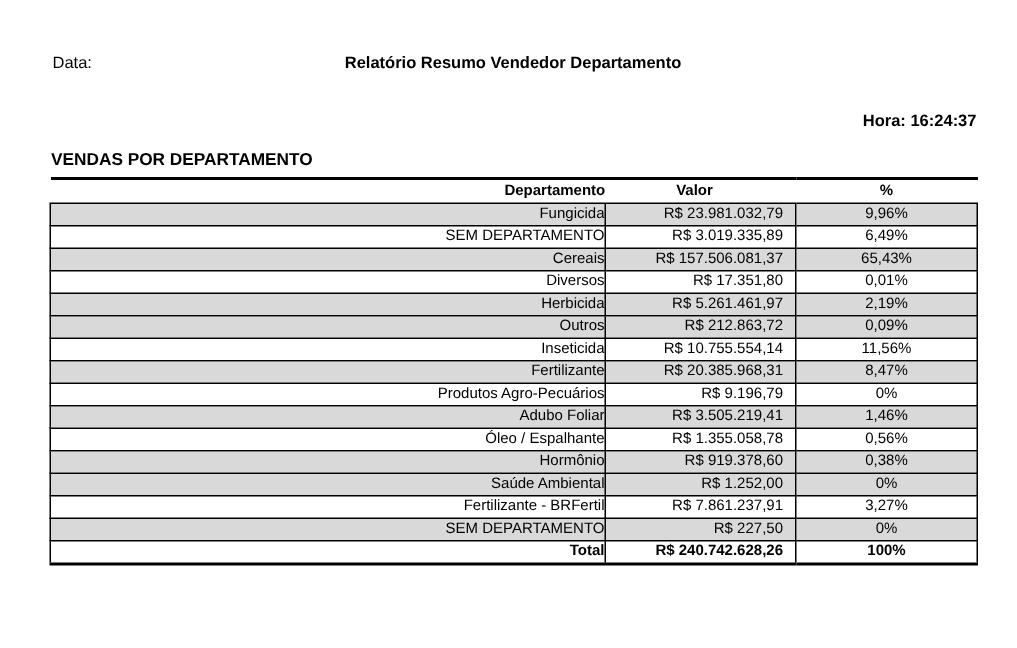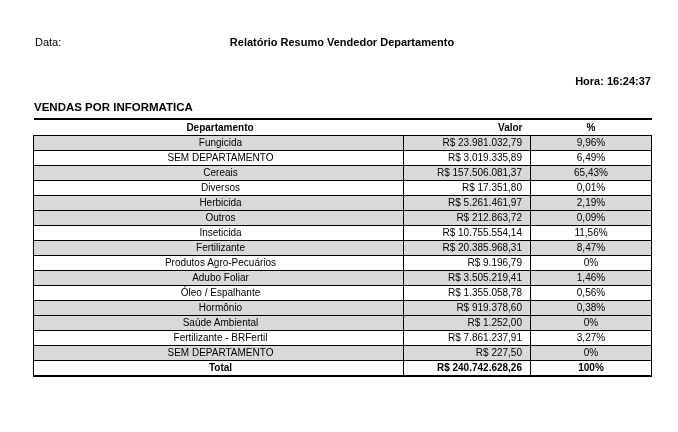--- a/index.html
+++ b/index.html
@@ -31,33 +31,33 @@
     font-size: 10px;
   }
   .report-table thead th {
     border-top: 2px solid #000;
     border-bottom: 1px solid #000;
     font-weight: bold;
     height: 16px;
     padding: 0;
     font-size: 10px;
   }
-  .report-table th.col-dept  { text-align: center;  padding-left: 3px; }
-  .report-table th.col-valor { text-align: right; padding-right: 8px; margin-top: 45px; }
+  .report-table th.col-dept  { text-align: right;  padding-left: 3px; }
+  .report-table th.col-valor { padding-right: 8px; margin-top: 45px; }
   .report-table th.col-pct   { text-align: center; }
 
   .report-table tbody td {
     border: 1px solid #000;
     height: 15px;
     padding: 0;
     font-size: 10px;
     white-space: nowrap;
     overflow: hidden;
   }
-  .report-table td.col-dept  { text-align: center;  padding-left: 4px; }
+  .report-table td.col-dept  { text-align: right;  padding-left: 4px; }
   .report-table td.col-valor { text-align: right; padding-right: 8px; }
   .report-table td.col-pct   { text-align: center; }
   .report-table tbody tr.alt { background: #d9d9d9; }
 
   .report-table tfoot td {
     border: 1px solid #000;
     border-bottom: 2px solid #000;
     font-weight: bold;
     height: 16px;
     padding: 0;
@@ -69,21 +69,21 @@
 
 <div class="page">
 
   <div class="top-header">
     <span class="date-label">Data:</span>
     <span class="report-title">Relatório Resumo Vendedor Departamento</span>
     <span class="time-label">Hora: 16:24:37</span>
   </div>
 
 
-  <div class="section-title">VENDAS POR INFORMATICA</div>
+  <div class="section-title">VENDAS POR DEPARTAMENTO</div>
 
   <table class="report-table">
     <colgroup>
       <col style="width:370px">
       <col style="width:127px">
       <col style="width:121px">
     </colgroup>
     <thead>
       <tr>
         <th class="col-dept">Departamento</th>

